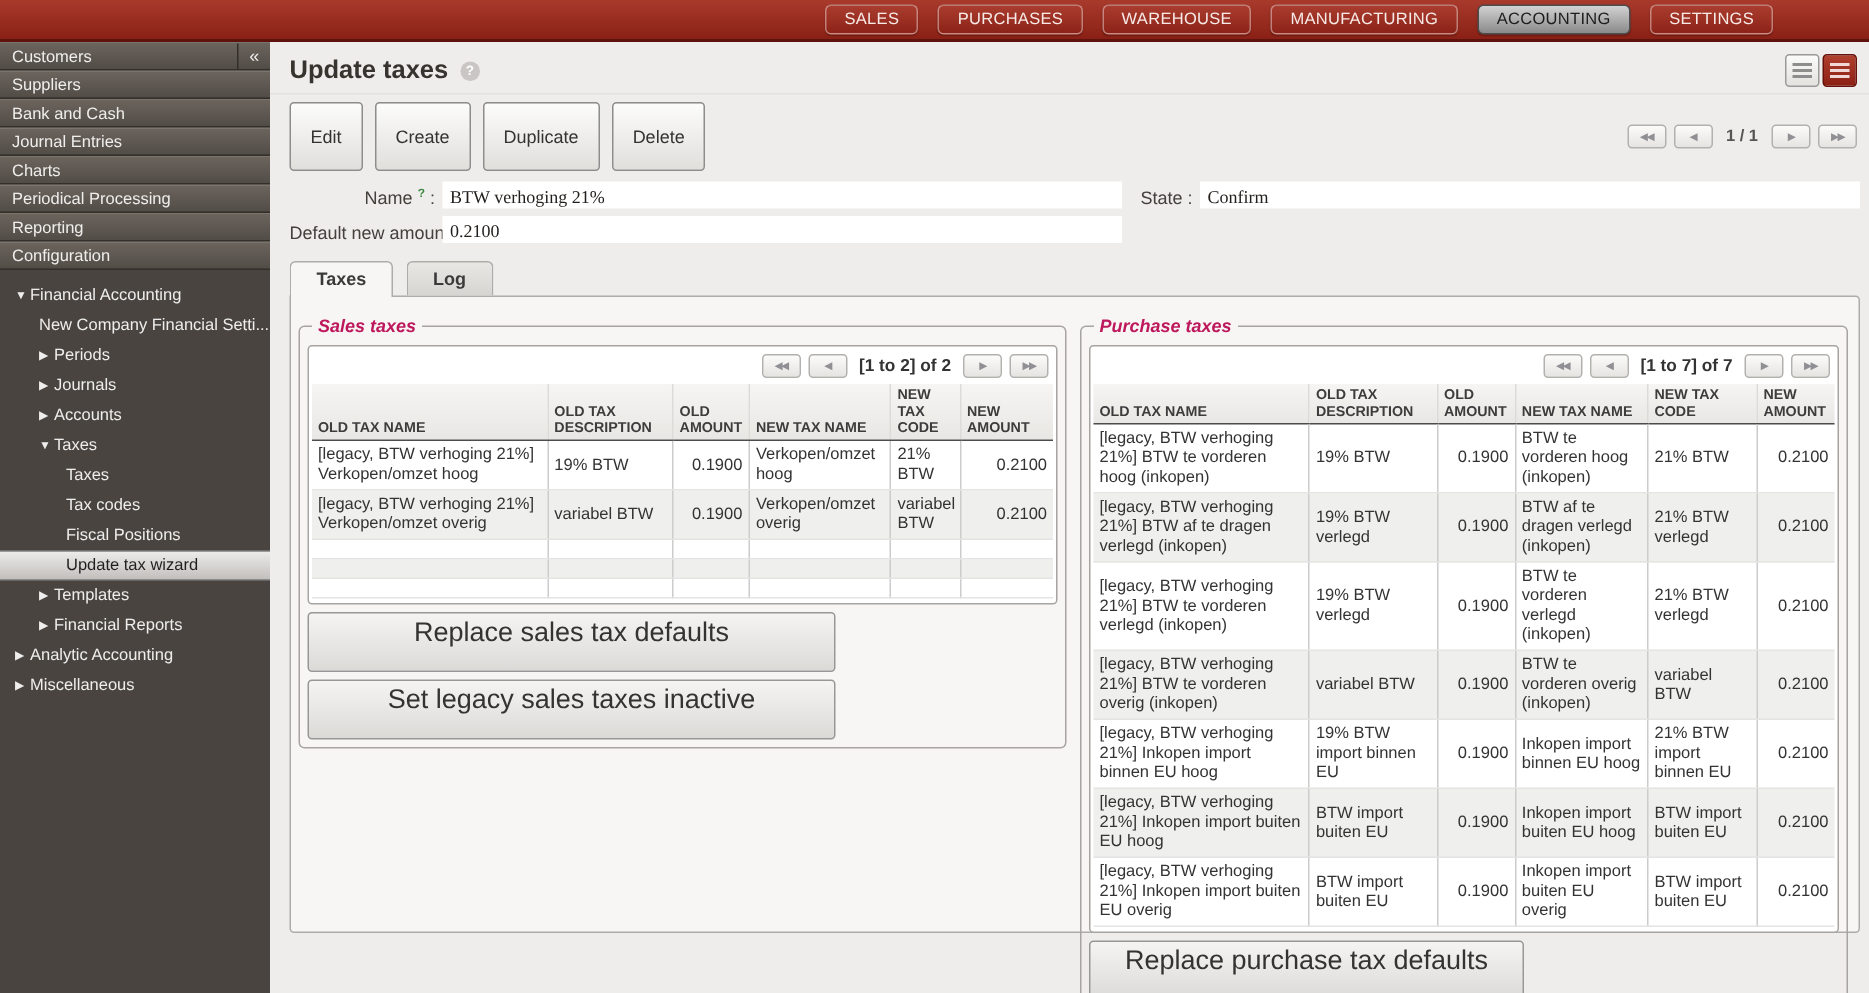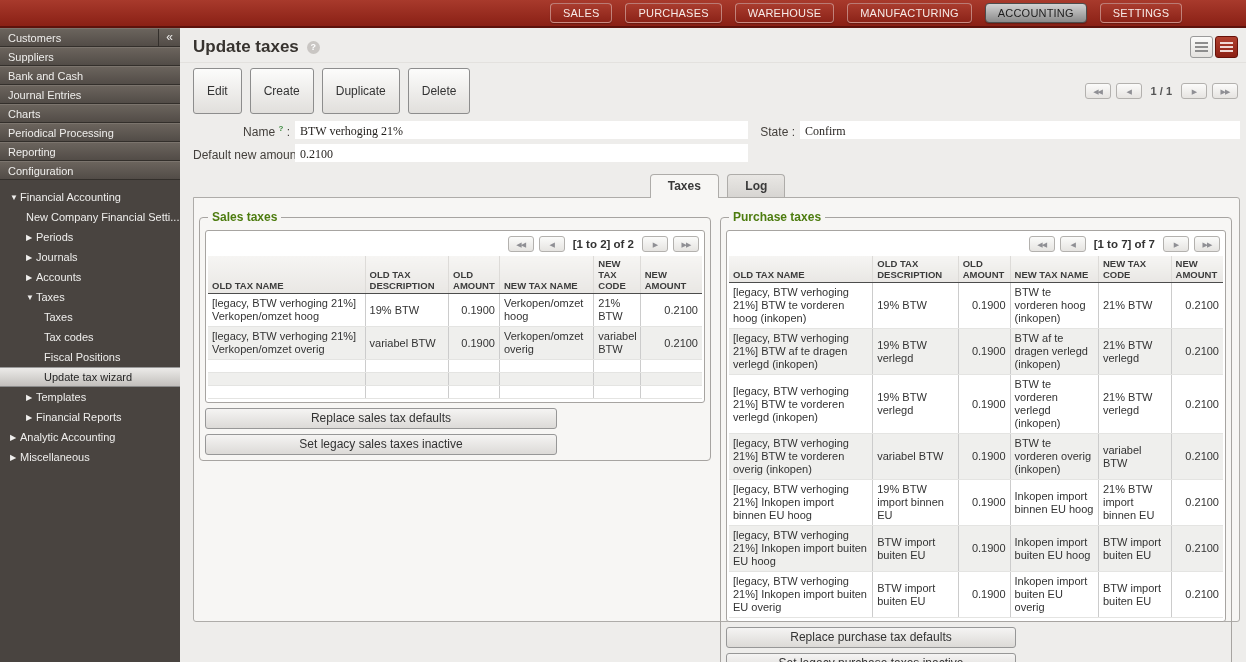--- a/index.html
+++ b/index.html
@@ -53,48 +53,48 @@
 
   .formgrid { padding:0 6px 0 13px; display:flex; gap:7px; }
   .fcol-l { width:555px; } .fcol-r { flex:1; }
   .frow { display:flex; margin-bottom:1px; height:22px; align-items:center; }
   .flabel { font-size:12px; color:#44403c; text-align:right; padding:3px 5px 0 0; white-space:nowrap; }
   .fcol-l .flabel { width:102px; } .fcol-r .flabel { width:45px; }
   .flabel sup { color:#3c8a3f; font-size:8px; font-weight:bold; }
   .ffield { flex:1; background:#fff; font-size:12px; color:#211e1b; padding:3px 5px 0 5px;font-family:Liberation Serif, serif; }
 
   
-  .tabs { padding:8px 0 0 13px; position:relative; z-index:2;text-align:center; }
+  .tabs { padding:8px 0 0 13px; position:relative; z-index:2; }
   .tab { display:inline-block; padding:4px 17px; font-size:12px; font-weight:bold; color:#3a3a3a;
     border:1px solid #aeaca9; border-bottom:none; border-radius:4px 4px 0 0; margin-right:4px;
     background:linear-gradient(#e9e7e4,#d7d5d2); cursor:pointer; position:relative; top:1px; }
   .tab.active { background:#f7f6f4; padding-bottom:5px; }
   .panel { margin:0 6px 0 13px; background:#f7f6f4; border:1px solid #aeaca9; border-radius:0 3px 3px 3px;
     padding:12px 7px 8px 5px; height:425px; display:flex; gap:9px; align-items:flex-start; }
 
   fieldset { border:1px solid #a7a4a1; border-radius:4px; width:514px; padding:6px 5px 5px 5px; background:transparent; }
-  legend { font-size:12px; font-weight:bold; color:#4d7c0f; padding:0 4px; margin-left:3px; }
+  legend { font-size:12px; font-weight:bold; color:#be185d; padding:0 4px; margin-left:3px;font-style:italic; }
 
   .gridwidget { background:#fff; border:1px solid #a7a4a1; border-radius:3px; padding:2px 2px 3px 2px; }
   .gridpager { display:flex; align-items:center; justify-content:flex-end; padding:3px 3px 4px 0; }
   .gridpager .pgtext { color:#333; font-size:11.5px; margin:0 3px 0 8px; }
 
   table { width:100%; border-collapse:collapse; table-layout:fixed; font-size:11px; }
   th { font-size:9.5px; font-weight:bold; color:#3c3c3c; text-align:left; padding:2px 4px; vertical-align:bottom;
     background:linear-gradient(#f6f5f3,#e9e7e4); border-bottom:1px solid #4c4c4c; border-left:1px solid #dddbd8; }
   th:first-child { border-left:none; }
   td { padding:3px 4px; color:#333; border-right:1px solid #ccc; border-bottom:1px solid #e4e4e2; vertical-align:middle; line-height:13px; }
   td:last-child { border-right:none; }
   tr:nth-child(even) td { background:#efefed; }
   td.num { text-align:right; }
   tr.empty td { height:13px; padding:0 4px; }
   tr.datarow { cursor:pointer; }
 
   .widebtn { display:block; background:linear-gradient(#f5f4f3,#dcdad7); border:1px solid #979797; border-radius:3px;
-    font-size:12px; color:#333; text-align:center; padding:2px 0 3px; margin-top:5px; cursor:pointer;
+    font-size:18px; color:#333; text-align:center; padding:2px 0 15px; margin-top:5px; cursor:pointer;
     font-family:"Liberation Sans", sans-serif; }
   .sales-wbtn { width:352px; } .purch-wbtn { width:290px; }
 </style>
 </head>
 <body>
 
 <div class="topbar">
   <div class="topnav">
     <button class="topbtn">SALES</button>
     <button class="topbtn">PURCHASES</button>

